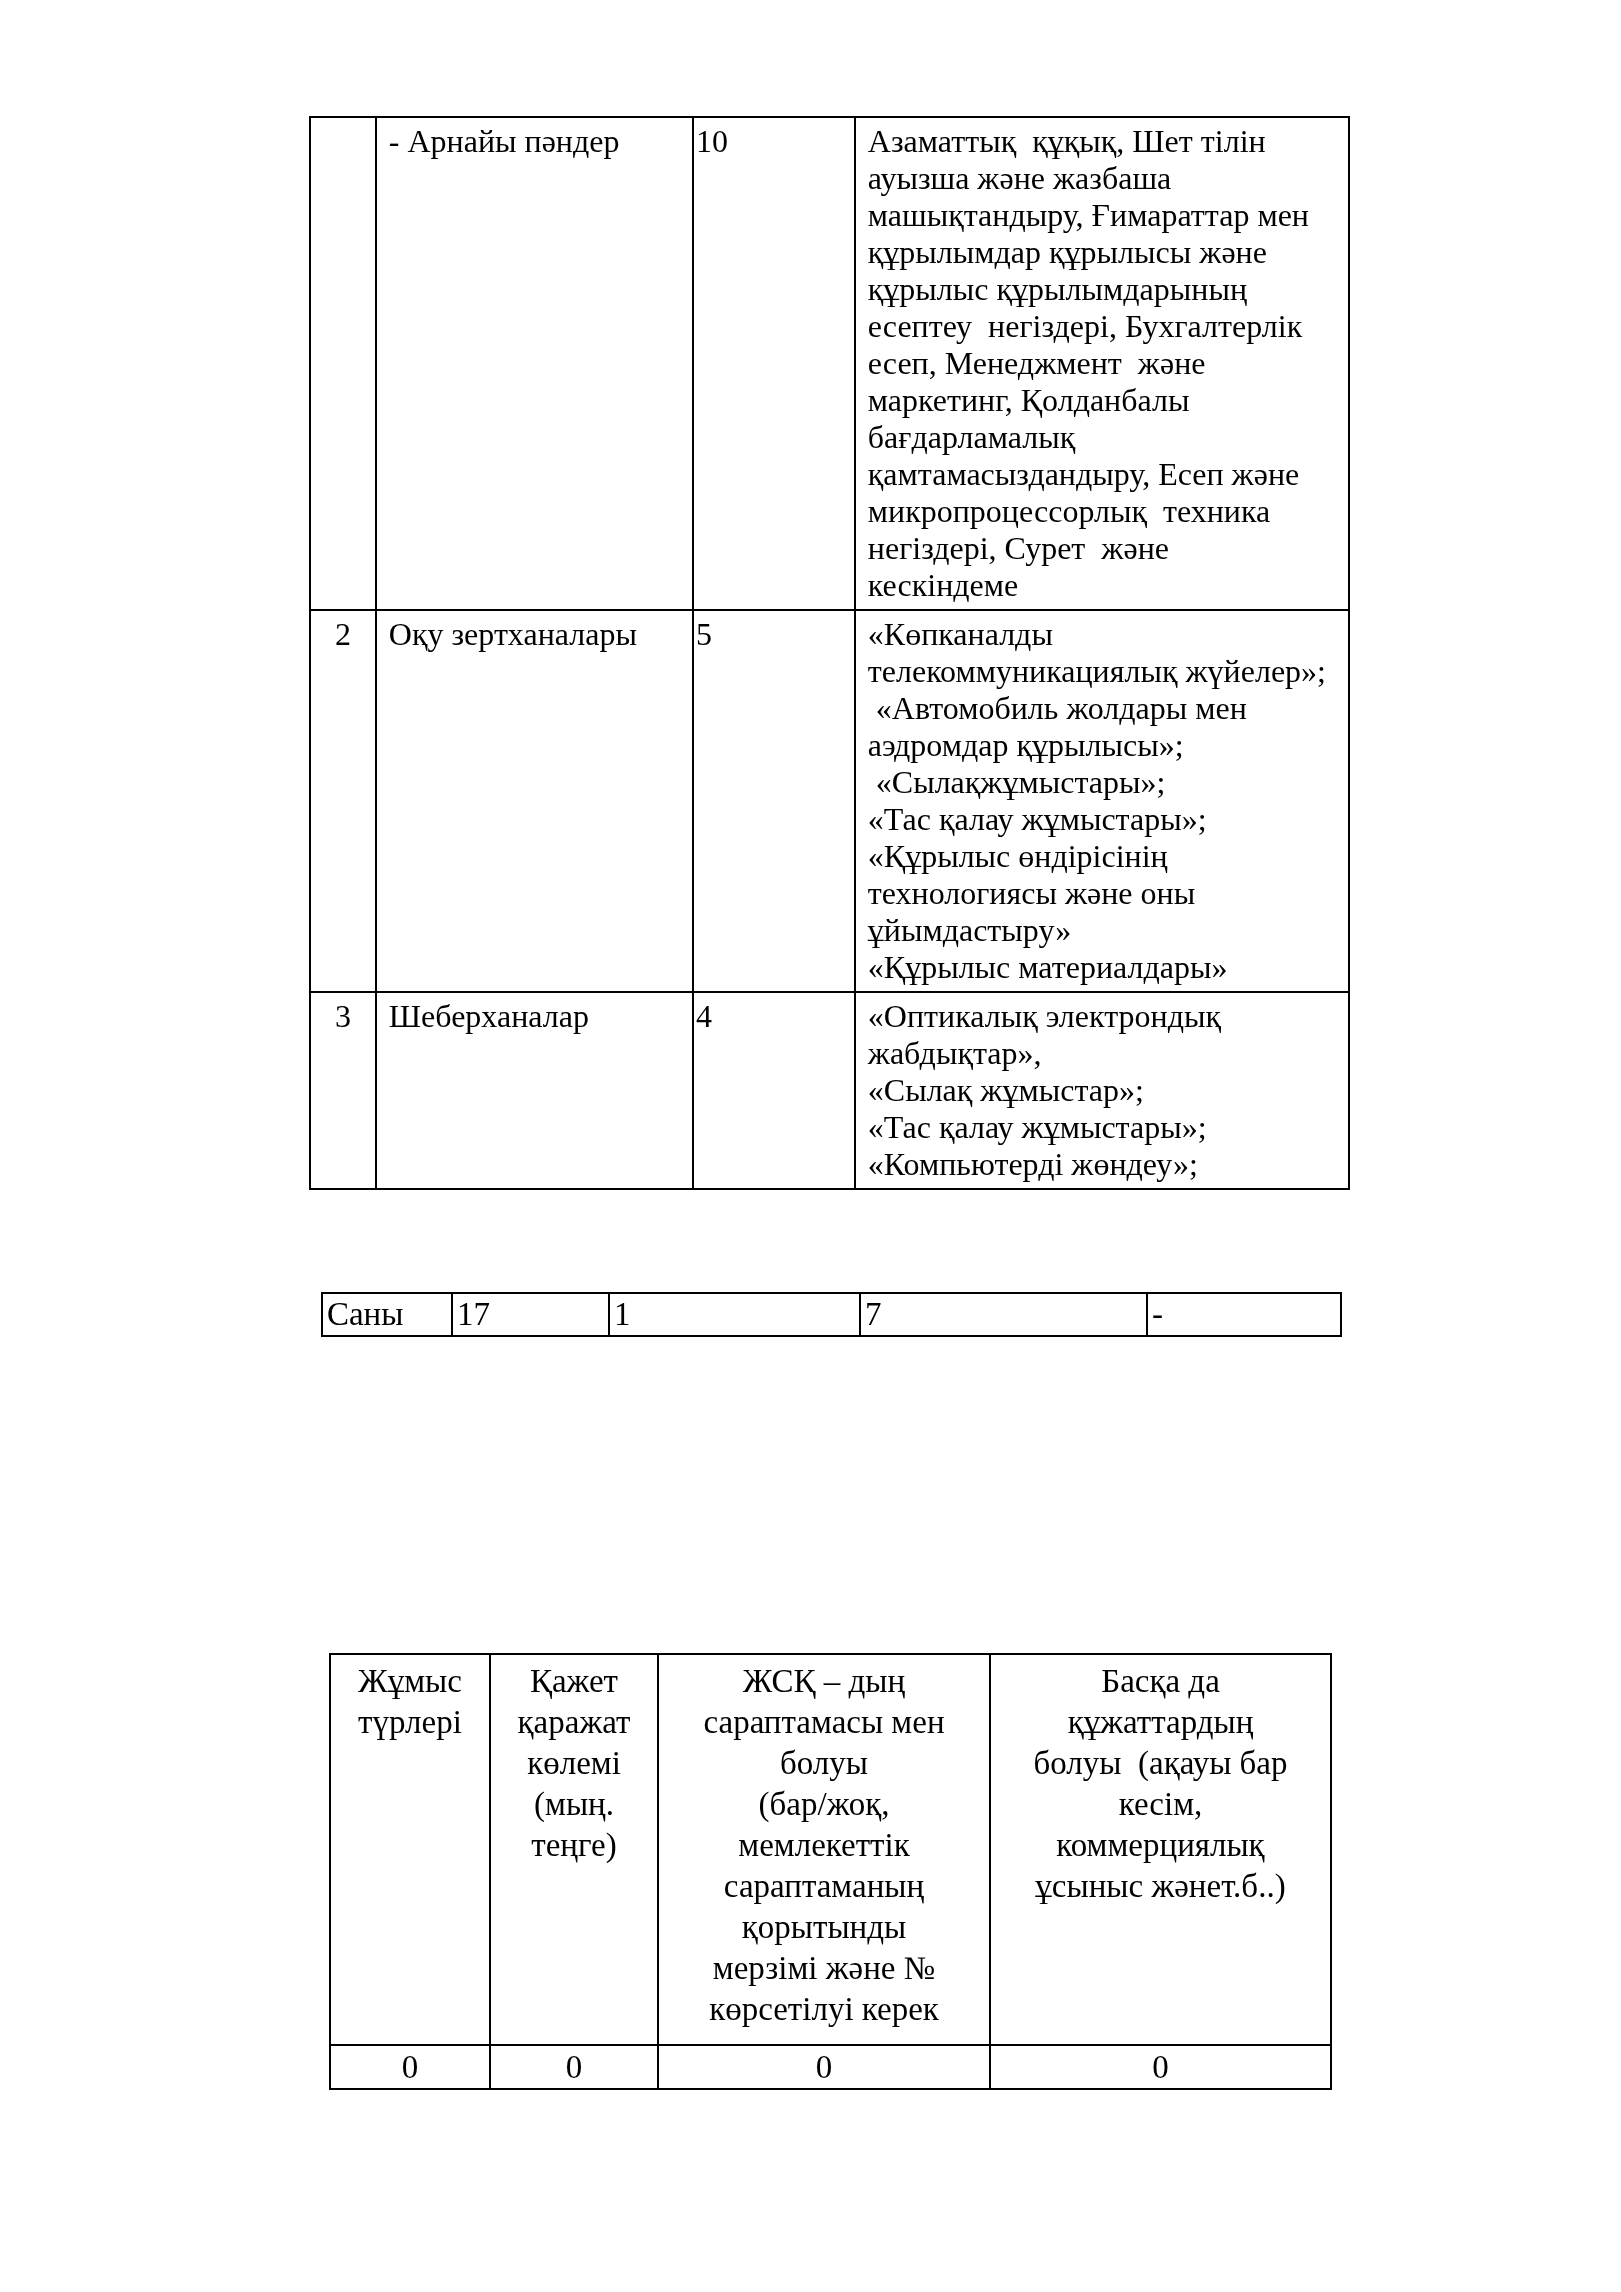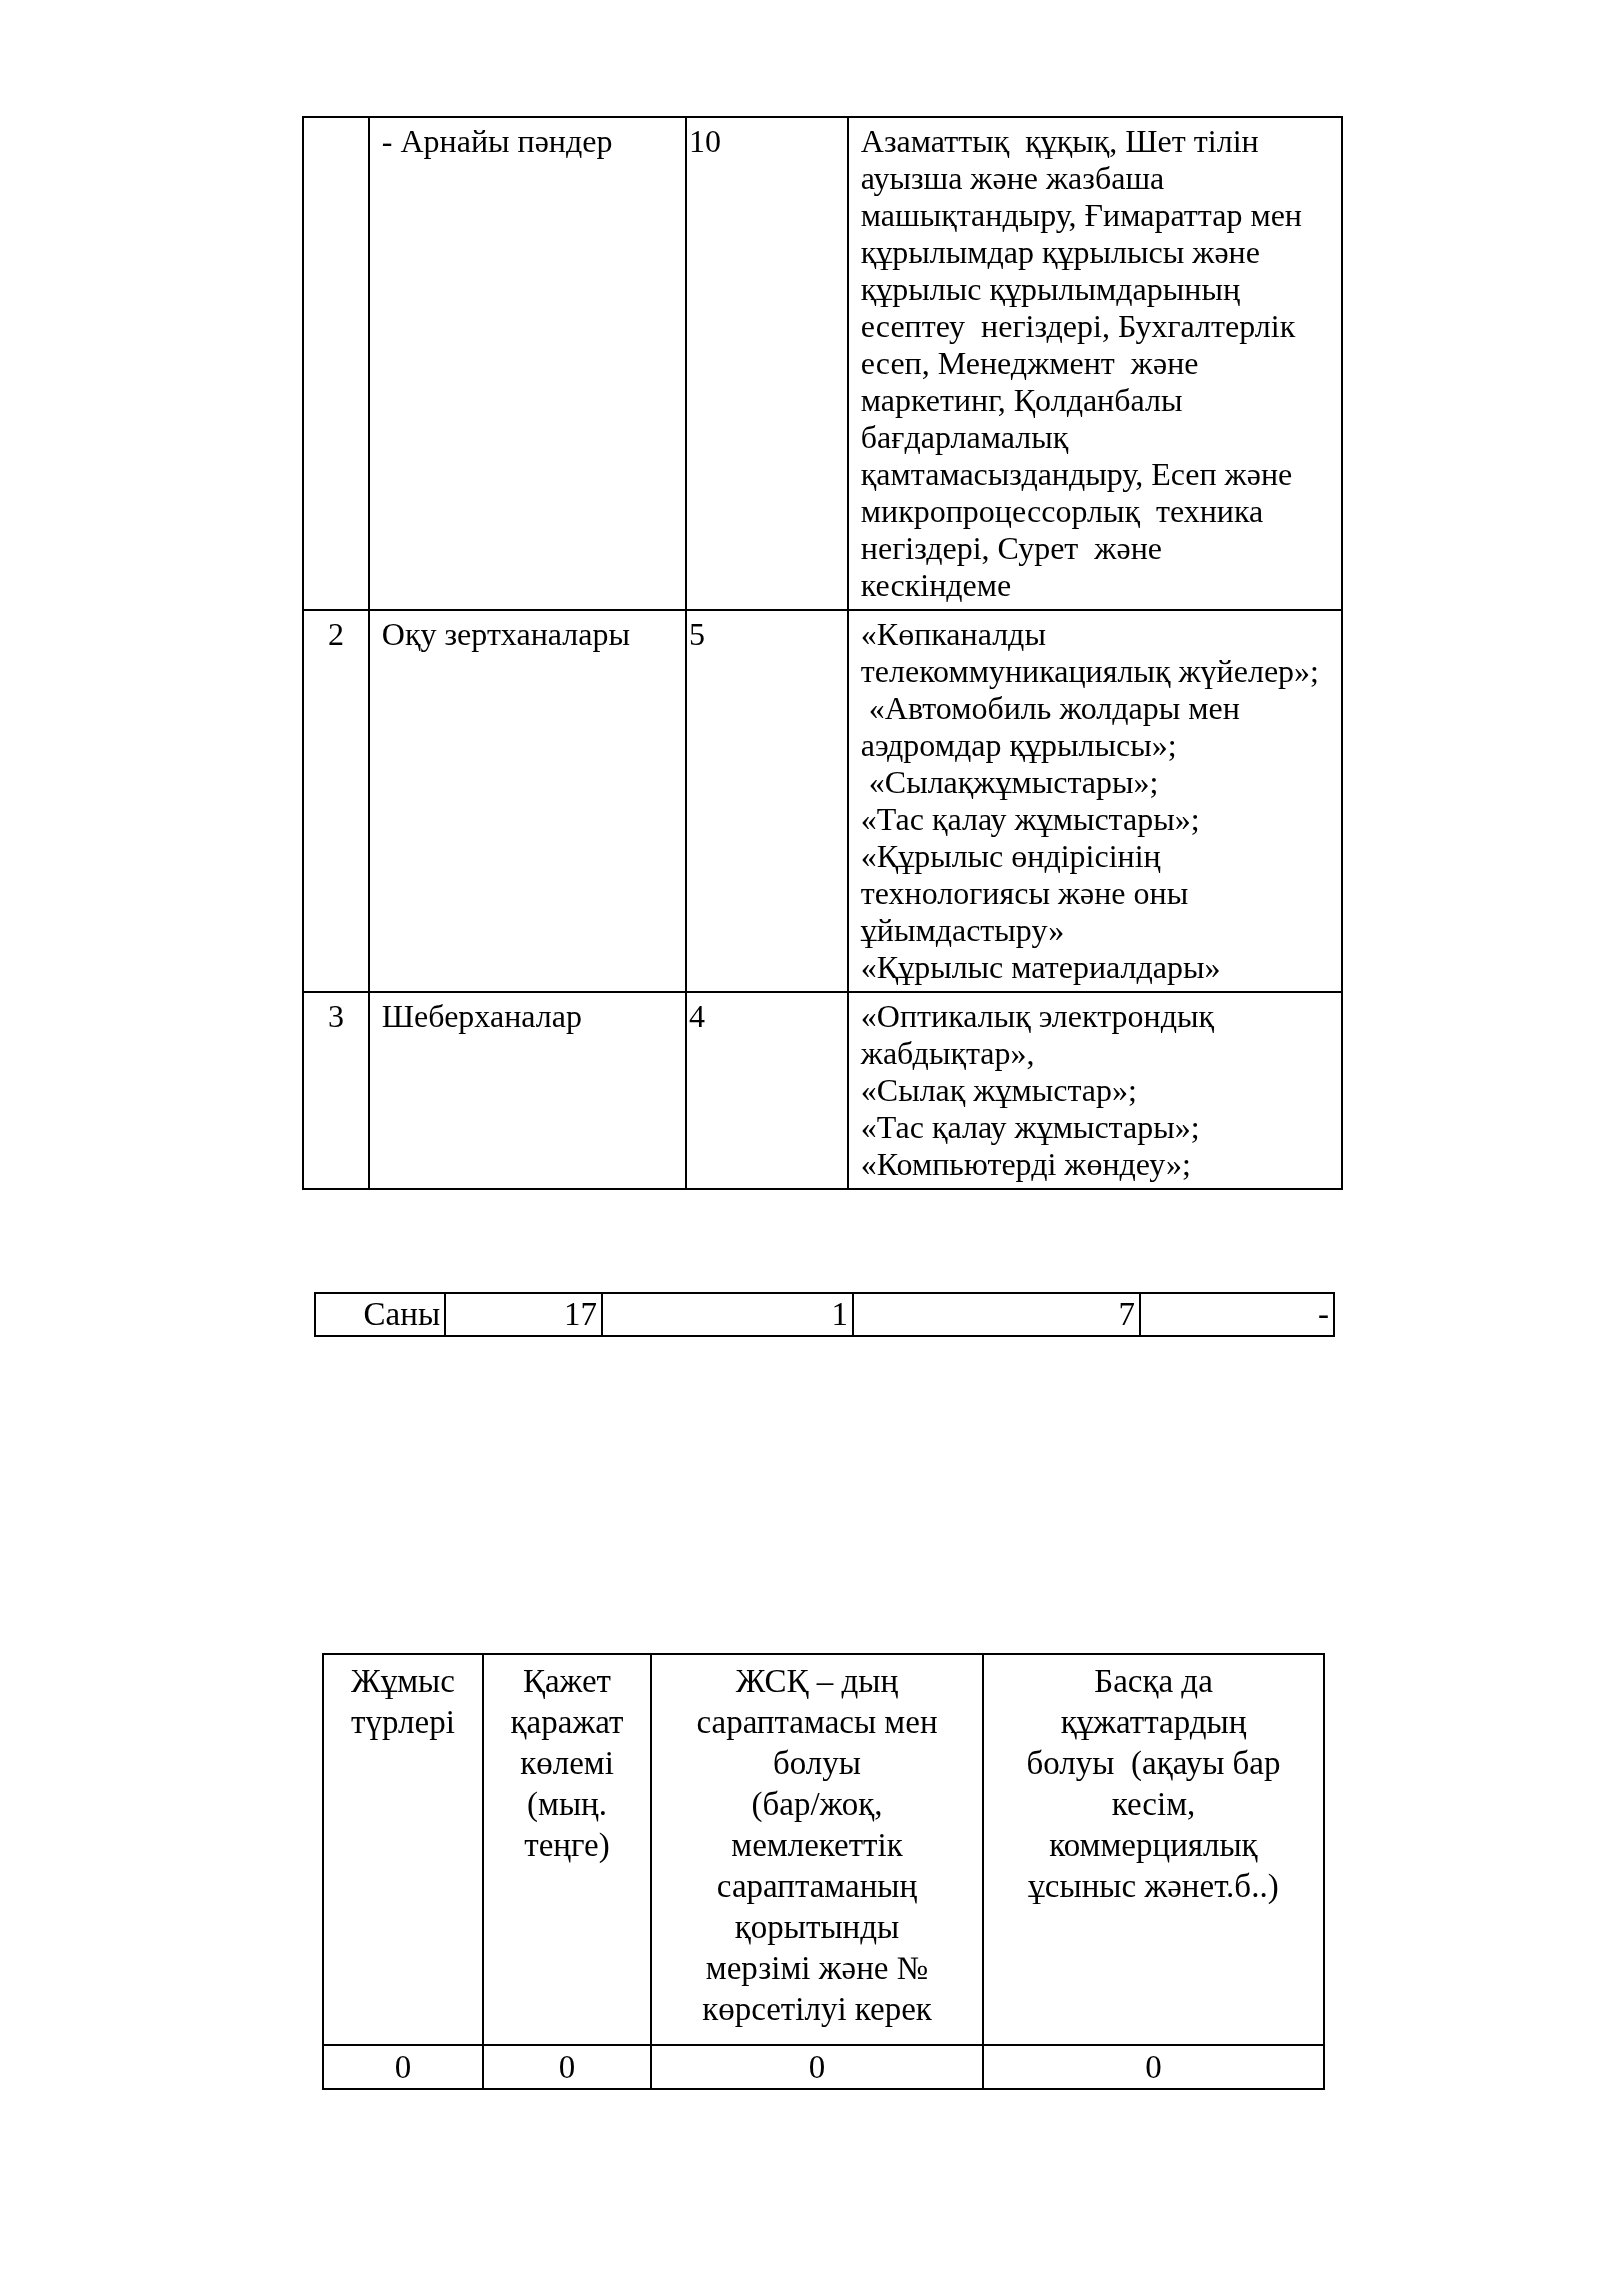--- a/index.html
+++ b/index.html
@@ -5,21 +5,21 @@
   html, body { margin: 0; padding: 0; }
   body {
     width: 1621px; height: 2293px;
     background: #ffffff;
     font-family: "Liberation Serif", "DejaVu Serif", serif;
     color: #000;
     position: relative;
   }
   .page { position: absolute; left: 0; top: 0; width: 1621px; height: 2293px; background: #fff; }
 
-  table { border-collapse: collapse; table-layout: fixed; position: absolute; }
+  table { border-collapse: collapse; table-layout: fixed; position: absolute; margin-left: 7px; }
   td, th { border: 2px solid #000; box-sizing: border-box; font-weight: normal; }
 
   
   .t1 { left: 302px; top: 116px; width: 1038px; border: 2.9px solid #000; }
   .t1 td {
     vertical-align: top;
     font-size: 32px;
     line-height: 37px;
     padding: 4.9px 7.8px 4.9px 11.8px;
     white-space: pre-wrap;
@@ -43,21 +43,21 @@
     vertical-align: top;
     text-align: center;
     font-size: 33px;
     line-height: 44px;
     padding: 2px 3.9px;
     white-space: pre-line;
     overflow: hidden;
   }
   .t2 td.val {
     vertical-align: middle;
-    text-align: right;
+    text-align: left;
     font-size: 33px;
     line-height: 37px;
     padding: 0 3.9px;
     overflow: hidden;
     border-radius: 21px;
   }
 
   
   .repair-title { left: 322px; top: 1566px; width: 1001px; }
   .t3 { left: 322px; top: 1653px; width: 1001px; border: 2.9px solid #000; }

